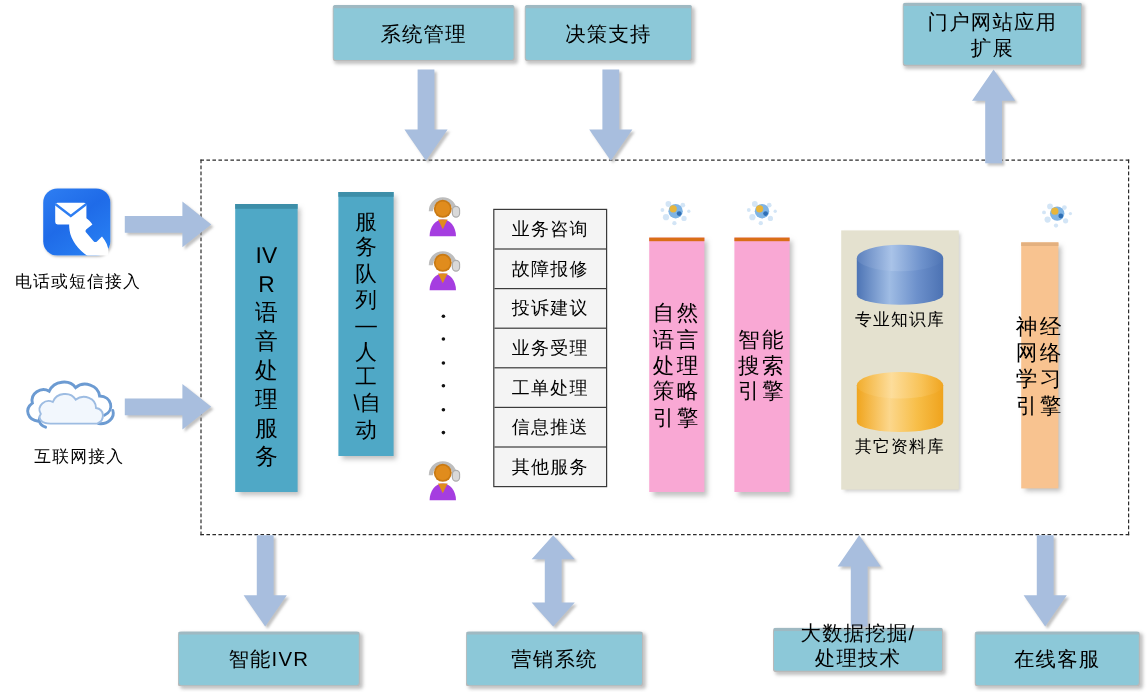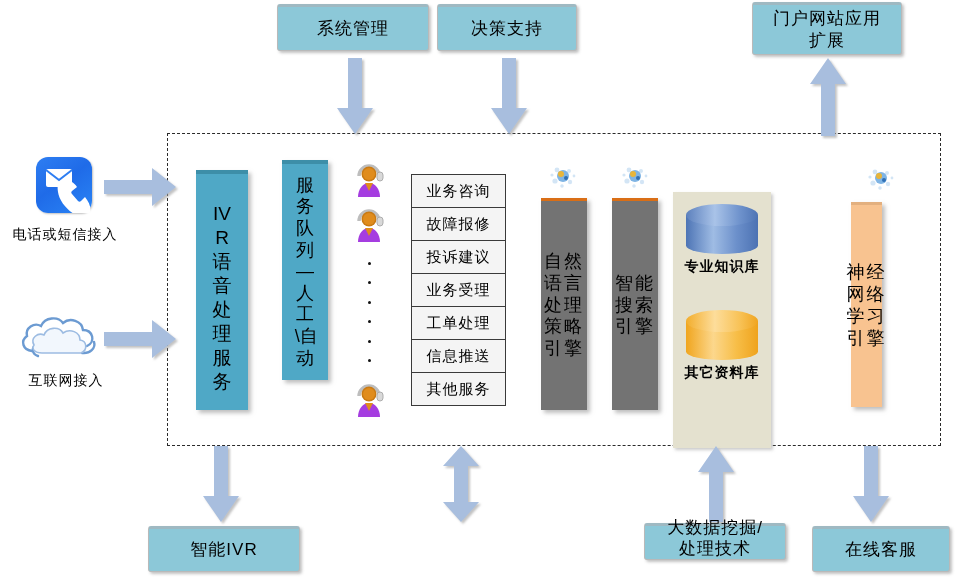--- a/index.html
+++ b/index.html
@@ -45,21 +45,21 @@
     writing-mode:vertical-rl;
     text-orientation:upright;
     font-size:19px;
     letter-spacing:3px;
     line-height:1.15;
     color:#000;
     text-align:center;
   }
   .ivr{background:#4FA8C6;border-top:4px solid #3d8ea8;}
   .queue{background:#4FA8C6;border-top:4px solid #3d8ea8;}
-  .orange{background:#737373;border-top:3px solid #d96e16;}
+  .orange{background:#f9a8d4;border-top:3px solid #d96e16;}
   .peach{background:#F8C390;border-top:3px solid #e3b07f;}
 
   .vbox .vtxt.multi{
     writing-mode:horizontal-tb;
     text-orientation:mixed;
     width:2.4em;
     word-break:break-all;
     font-size:18px;
     letter-spacing:2px;
     line-height:1.22;
@@ -293,21 +293,21 @@
       </g>
       <circle cx="13" cy="12" r="6" fill="#7FB4E4"></circle>
       <circle cx="11" cy="10" r="3" fill="#E8B53A"></circle>
       <circle cx="16" cy="14" r="2" fill="#2F6FB5"></circle>
     </svg>
   </div>
   <div class="abs vbox orange" style="left:612px;top:198px;width:46px;height:212px;">
     <div class="vtxt multi">智能搜索引擎</div>
   </div>
 
-  <div class="abs kbpanel" style="left:673px;top:192px;width:98px;height:256px;font-weight:bold;">
+  <div class="abs kbpanel" style="left:701px;top:192px;width:98px;height:216px;">
 
     <div class="cyl cyl-blue" style="left:13px;top:12px;width:72px;height:50px;">
       <div class="body" style="top:11px;height:39px;"></div>
       <div class="top"></div>
     </div>
     <div class="cyllabel" style="top:66px;">专业知识库</div>
 
     <div class="cyl cyl-gold" style="left:13px;top:118px;width:72px;height:50px;">
       <div class="body" style="top:11px;height:39px;"></div>
       <div class="top"></div>
@@ -356,20 +356,23 @@
   <div class="arrow" style="left:853px;top:446px;">
     <svg width="36" height="76" viewBox="0 0 36 76">
       <path d="M11 0 H25 V50 H36 L18 76 L0 50 H11 Z" fill="#A8BEDE" filter="url(#sh1)"></path>
     </svg>
   </div>
 
   <div class="abs tealbox" style="left:148px;top:526px;width:152px;height:46px;">
     <span>智能IVR</span>
   </div>
 
+  <div class="abs tealbox" style="left:388px;top:526px;width:148px;height:46px;">
+    <span>营销系统</span>
+  </div>
 
   <div class="abs tealbox" style="left:644px;top:523px;width:142px;height:37px;flex-direction:column;justify-content:flex-end;">
     <span>大数据挖掘/</span>
     <span>处理技术</span>
   </div>
 
   <div class="abs tealbox" style="left:812px;top:526px;width:138px;height:46px;">
     <span>在线客服</span>
   </div>
 

